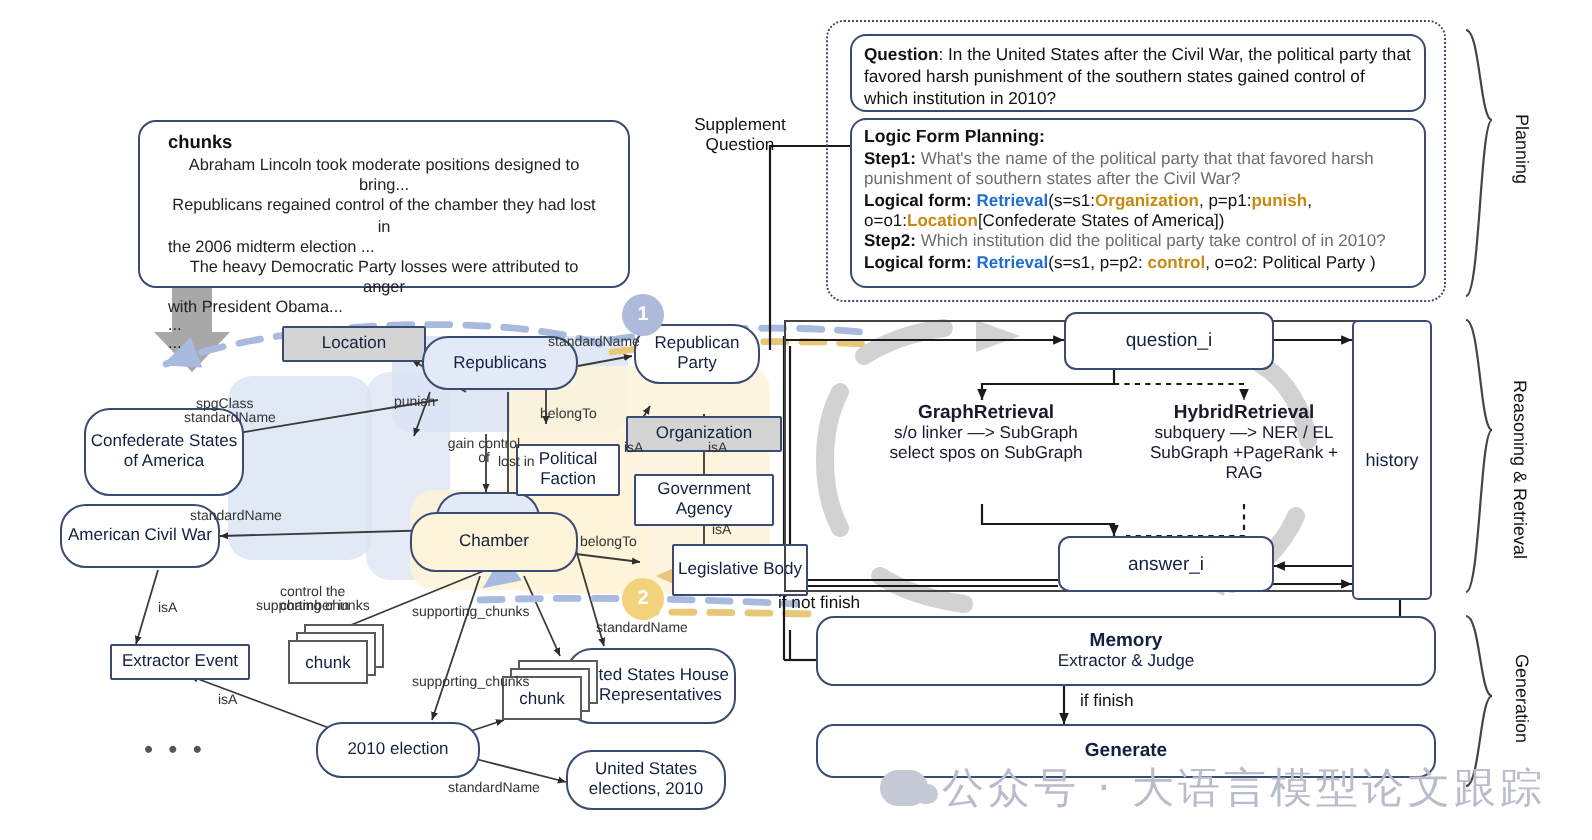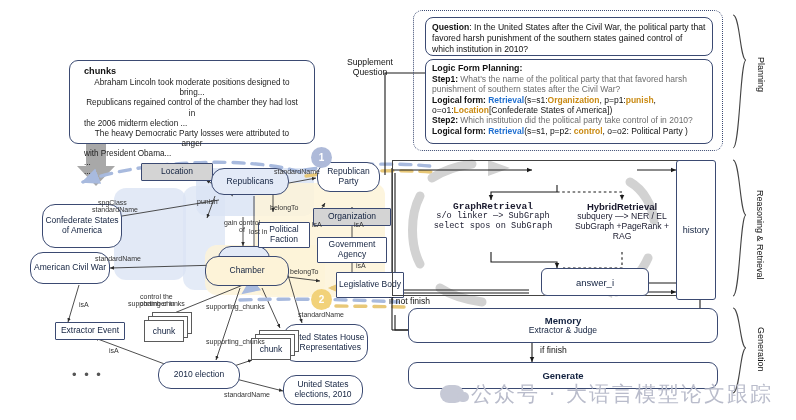--- a/index.html
+++ b/index.html
@@ -359,30 +359,33 @@
       <b>Step2:</b><span class="grey-t"> Which institution did the political party take control of in 2010?</span>
     </div>
     <div style="font-size:8.5px;line-height:1.22;">
       <b>Logical form:</b>
       <span class="hl-b">Retrieval</span><span>(s=s1, p=p2: </span><span class="hl-o">control</span><span>, o=o2: Political Party )</span>
     </div>
   </div>
 
   <div class="abs" style="left:392px;top:160px;width:311px;height:136px;border:1.1px solid #444;background:transparent;"></div>
 
-
-  <div class="flowbox" style="left:529px;top:268px;width:108px;height:28px;margin-left:12px;">
+  <div class="flowbox" style="left:532px;top:156px;width:105px;height:29px;">
+    <span style="font-size:9.5px;">question_i</span>
+  </div>
+
+  <div class="flowbox" style="left:529px;top:268px;width:108px;height:28px;">
     <span style="font-size:9.5px;">answer_i</span>
   </div>
 
   <div class="flowbox sq" style="left:676px;top:160px;width:40px;height:140px;border-radius:3px;">
     <span style="font-size:9px;">history</span>
   </div>
 
-  <div class="abs" style="left:427px;top:201px;width:132px;height:52px;text-align:center;font-family:Liberation Mono, monospace;">
+  <div class="abs" style="left:427px;top:201px;width:132px;height:52px;text-align:center;">
     <div class="flowtitle">GraphRetrieval</div>
     <div class="flowsub">s/o linker —&gt; SubGraph</div>
     <div class="flowsub">select spos on SubGraph</div>
   </div>
 
   <div class="abs" style="left:558px;top:201px;width:128px;height:60px;text-align:center;">
     <div class="flowtitle">HybridRetrieval</div>
     <div class="flowsub">subquery —&gt; NER / EL</div>
     <div class="flowsub">SubGraph +PageRank +</div>
     <div class="flowsub">RAG</div>

